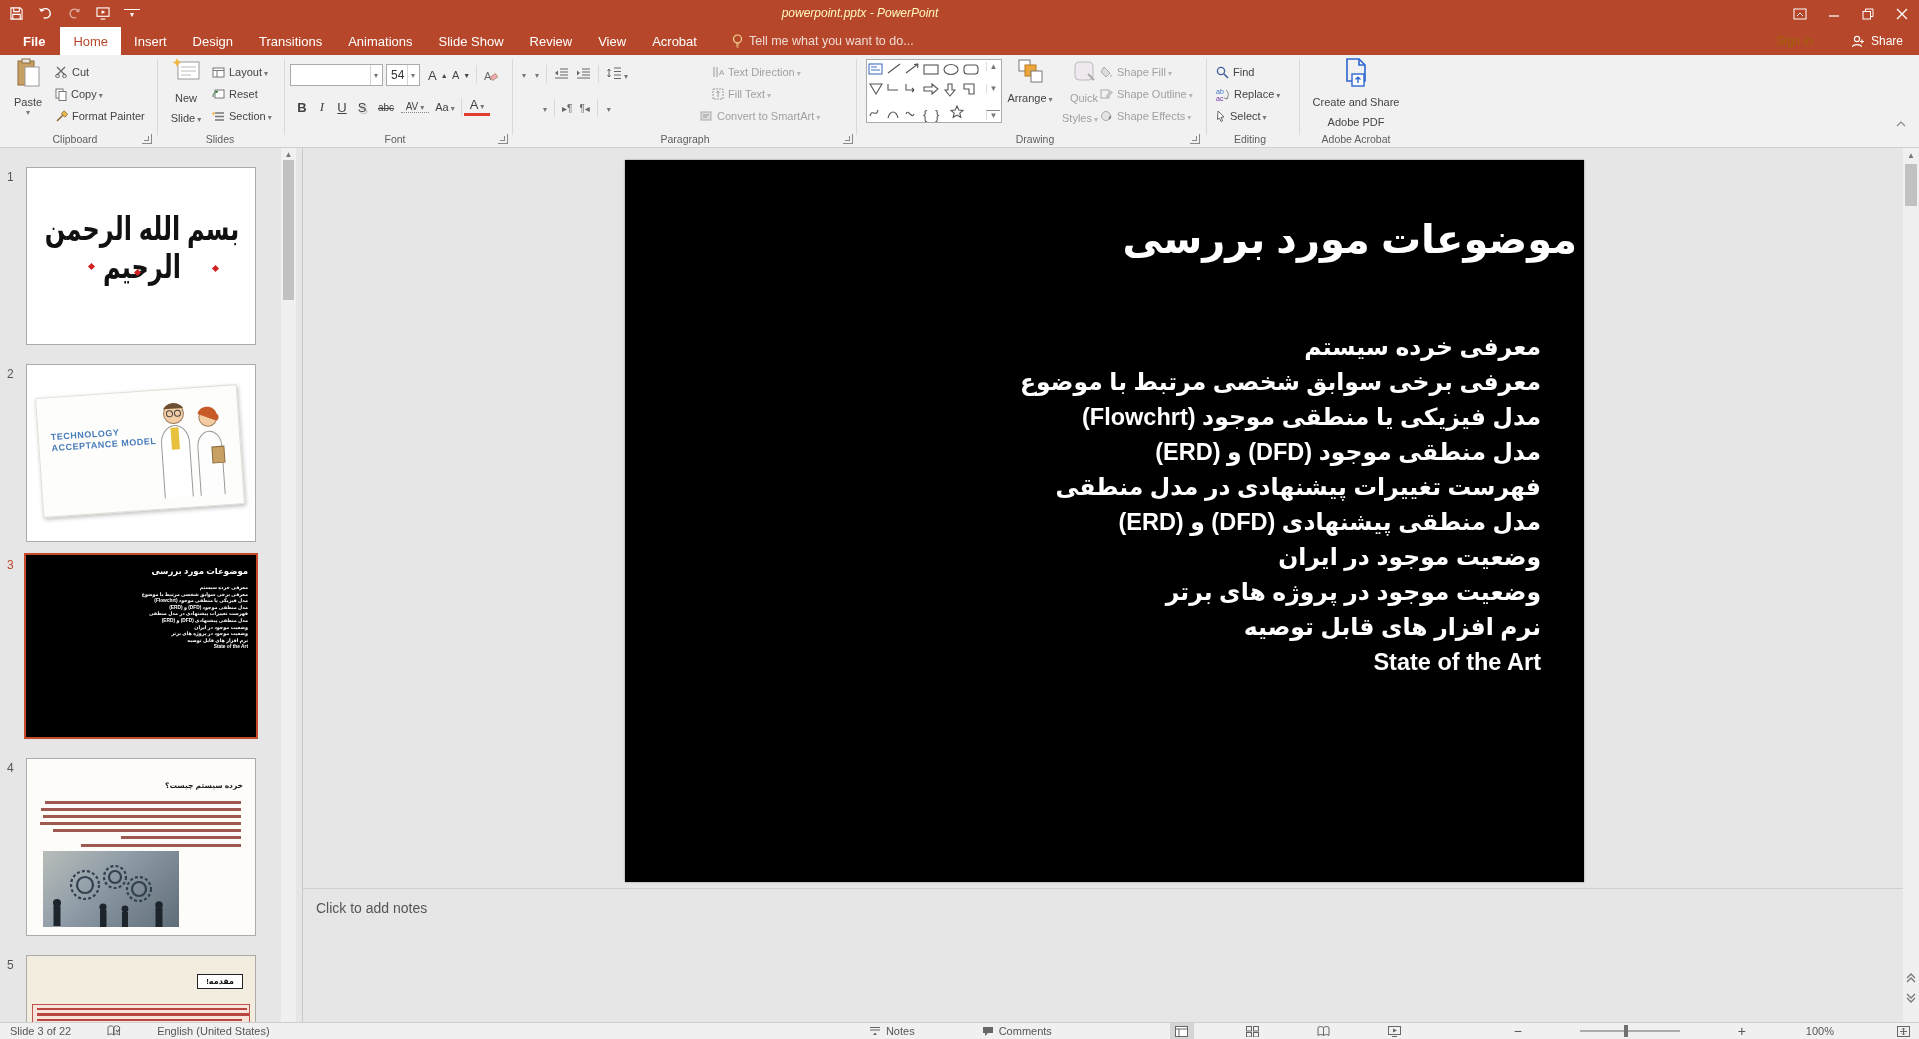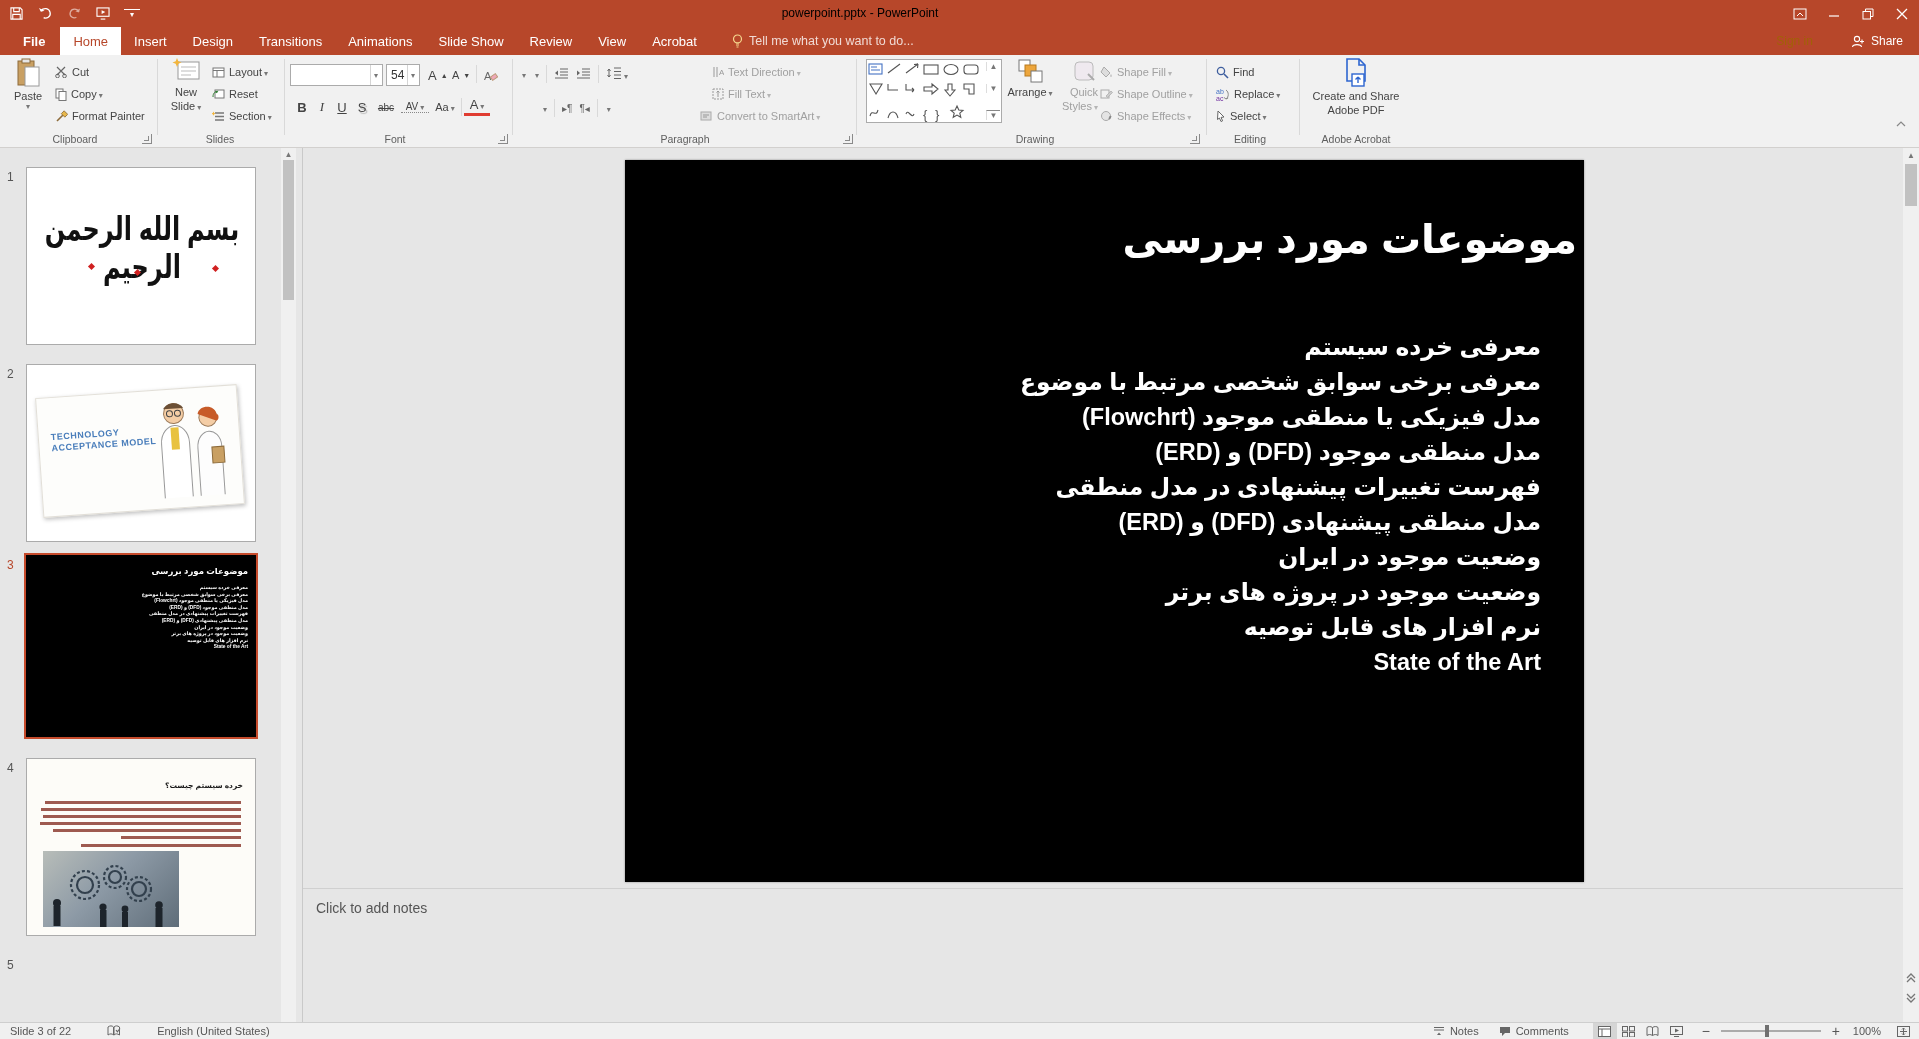--- a/index.html
+++ b/index.html
@@ -7,42 +7,42 @@
   #app{position:relative;width:1919px;height:1039px;overflow:hidden;
        font-family:"Liberation Sans","DejaVu Sans",sans-serif;color:#444;
        background:#E6E6E6;-webkit-font-smoothing:antialiased;}
   .ab{position:absolute;}
 
   
   #titlebar{left:0;top:0;width:1919px;height:27px;background:#B7472A;color:#fff;}
   #qat{left:8px;top:0;height:27px;display:flex;align-items:center;gap:13px;}
   .qbtn{width:16px;height:16px;display:flex;align-items:center;justify-content:center;font-size:13px;color:#fff;}
   .dim{opacity:.55;}
-  #win-title{left:0;top:0;width:1720px;height:27px;text-align:center;line-height:27px;font-size:12px;color:#000000;}
+  #win-title{left:0;top:0;width:1720px;height:27px;text-align:center;line-height:27px;font-size:12px;color:#fef9c3;font-style:italic;}
   #winctrl{right:0;top:0;height:27px;display:flex;}
   .wbtn{width:34px;height:27px;display:flex;align-items:center;justify-content:center;}
 
   
   #tabrow{left:0;top:27px;width:1919px;height:28px;background:#B7472A;display:flex;align-items:stretch;padding-left:8px;}
   .tab{padding:0 13px;font-size:13px;color:#fff;display:flex;align-items:center;}
   .tab.file{font-weight:bold;padding:0 15px;}
   .tab.active{background:#ffffff;color:#B7472A;}
   #tellme{display:flex;align-items:center;gap:6px;margin-left:22px;color:rgba(255,255,255,.8);font-size:12.5px;}
   #acct{position:absolute;right:0;top:27px;height:28px;display:flex;align-items:center;}
   #signin{color:#a16207;font-size:12px;padding:0 22px;}
   #share{color:#fff;font-size:12px;height:28px;display:flex;align-items:center;gap:6px;padding:0 16px;}
 
   
   #ribbon{left:0;top:55px;width:1919px;height:93px;background:#F1F1F1;border-bottom:1px solid #D2D0CE;font-size:11px;}
   .gdiv{top:4px;width:1px;height:76px;background:#D9D9D9;}
   .glabel{top:77px;height:14px;font-size:10.5px;color:#5E5E5E;text-align:center;line-height:14px;}
   .launch{top:79px;width:10px;height:10px;border-left:1px solid #8a8a8a;border-top:1px solid #8a8a8a;transform:rotate(180deg);}
   .launch::after{content:"";position:absolute;left:2px;top:2px;width:4px;height:4px;border-left:1px solid #8a8a8a;border-top:1px solid #8a8a8a;}
   .bigbtn{top:3px;height:72px;display:flex;flex-direction:column;align-items:center;justify-content:flex-start;text-align:center;color:#444;}
-  .bigbtn .cap{line-height:12px;margin-top:2px;}
+  .bigbtn .cap{line-height:12px;margin-top:8px;}
   .sbtn{height:20px;display:flex;align-items:center;gap:4px;color:#444;white-space:nowrap;}
   .dd::after{content:"▾";font-size:8px;color:#777;margin-left:2px;}
   .gray{color:#A0A0A0;}
   .gray .dd::after{color:#B5B5B5;}
   .fbox{background:#fff;border:1px solid #ABABAB;height:22px;display:flex;align-items:center;font-size:12px;padding:0 4px;color:#333;}
   .fbox .arr{margin-left:auto;color:#777;font-size:8px;border-left:1px solid #D5D5D5;padding-left:3px;height:100%;display:flex;align-items:center;}
   .tbt{font-size:13px;color:#444;width:18px;text-align:center;}
   .lines-ic{width:13px;height:11px;background:repeating-linear-gradient(to bottom,#666 0 1.5px,transparent 1.5px 3.4px);}
   .vsep{width:1px;height:18px;background:#D9D9D9;}
 
@@ -84,21 +84,21 @@
   .t5box{right:12px;top:18px;border:1.5px solid #222;background:#fff;padding:2px 8px;font-size:8px;font-weight:bold;color:#111;direction:rtl;}
   .t5red{left:5px;right:5px;top:48px;height:30px;border:1px solid #C0504D;background:#F6E3DA;padding:3px 4px;}
   .t5redline{height:2.4px;background:#B8453E;margin-bottom:3px;}
 
   
   #notesdiv{left:303px;top:740px;width:1600px;height:1px;background:#D0D0D0;}
   #notes-ph{left:316px;top:752px;font-size:14px;color:#555;}
   #statusbar{left:0;top:1022px;width:1919px;height:17px;background:#F0F0F0;border-top:1px solid #CECECE;
              font-size:11px;color:#565656;display:flex;align-items:center;}
   #sb-left{display:flex;align-items:center;gap:16px;}
-  #sb-right{margin-left:auto;display:flex;align-items:center;}
+  #sb-right{margin-left:auto;display:flex;align-items:center;gap:47px;}
   .sb-item{display:flex;align-items:center;gap:5px;padding:0 10px;height:16px;}
   .viewbtn{width:24px;height:16px;display:flex;align-items:center;justify-content:center;}
   .viewbtn.pressed{background:#D5D5D5;}
   #zoomtrack{width:100px;height:2px;background:#ABABAB;position:relative;margin:0 8px;}
   #zoomthumb{position:absolute;left:44px;top:-5px;width:4px;height:12px;background:#707070;}
   .zs{font-size:14px;color:#565656;width:14px;text-align:center;}
 </style>
 </head>
 <body>
 
@@ -537,20 +537,28 @@
             <circle cx="82" cy="58" r="3.4"></circle>
               <rect x="79" y="61" width="6" height="15"></rect>
             <circle cx="116" cy="54" r="3.8"></circle>
               <rect x="112.5" y="57" width="7" height="19"></rect>
           </g>
         </svg>
       </div>
     </div>
 
     <div class="ab thumbnum" style="top:810px;">5</div>
+    <div class="ab thumb" style="top:807px;height:67px;background:#F2EDDE;border-bottom:none;">
+      <div class="t5box ab">مقدمه!</div>
+      <div class="t5red ab">
+        <div class="t5redline" style="width:210px;"></div>
+        <div class="t5redline" style="width:212px;"></div>
+        <div class="t5redline" style="width:205px;"></div>
+      </div>
+    </div>
 
     <div class="tscroll ab">
       <div class="sarrow ab" style="top:2px;">▲</div>
       <div class="thumbbar ab"></div>
     </div>
     <div id="paneldiv" class="ab"></div>
 
     <div id="slide" class="ab">
       <svg class="ab" style="left:0;bottom:0;" width="500" height="560" viewBox="0 0 500 560">
           <use href="#sil"></use>

